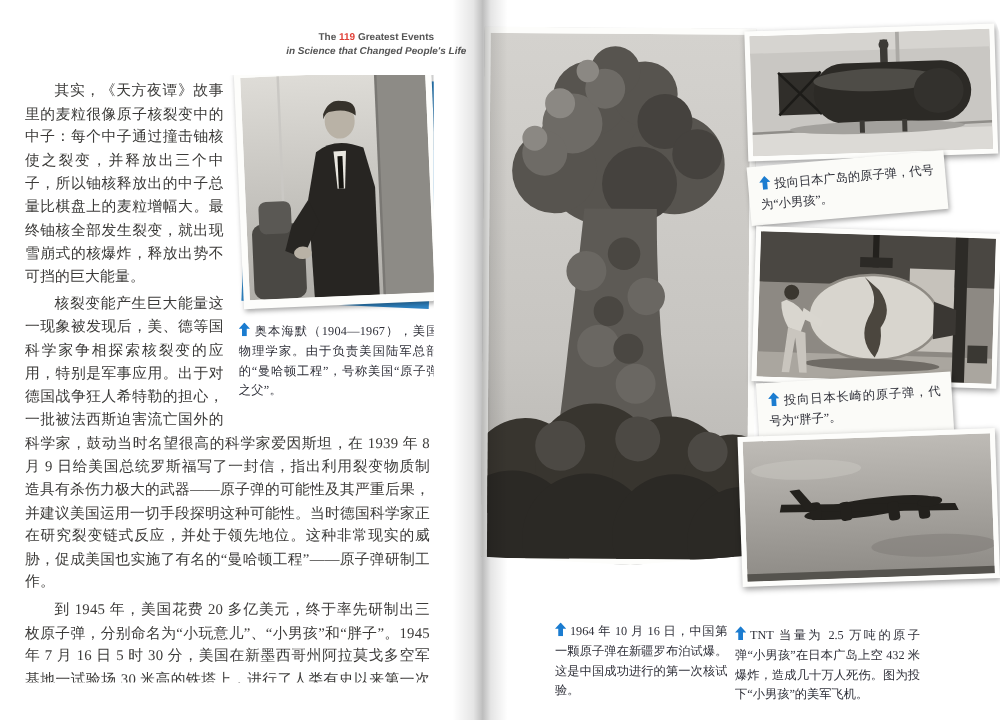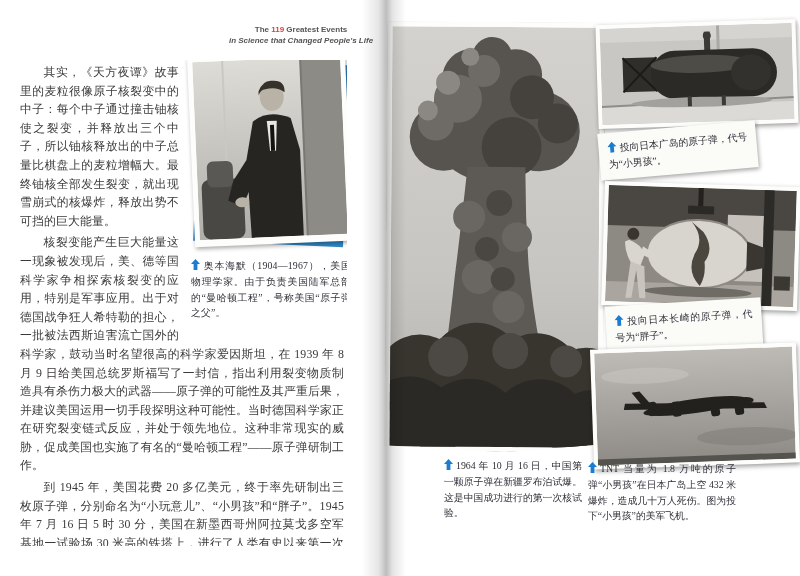--- a/index.html
+++ b/index.html
@@ -40,21 +40,21 @@
             clip-path:polygon(0 0,100% 0,100% 98%,55% 100%,0 98.6%);}
   #littleboy{left:597px;top:22px;padding:4px;transform:rotate(-1.8deg);}
   #fatman{left:603px;top:184px;padding:4px;transform:rotate(1.8deg);}
   #b29{left:592px;top:346px;padding:4px;transform:rotate(-2deg);}
   
   .card{position:absolute;background:#fbfbf8;box-shadow:1px 2px 4px rgba(0,0,0,.35);
         padding:8px 9px;font-size:9.8px;line-height:15px;color:#2e2f38;text-align:justify;}
   #card-lb{left:599px;top:127px;width:140px;transform:rotate(-5deg);}
   #card-fm{left:606px;top:302px;width:138px;transform:rotate(-3.5deg);}
   
-  .bare{position:absolute;font-size:9.8px;line-height:15.3px;color:#2e2f38;text-align:justify;}
+  .bare{position:absolute;font-size:9.8px;line-height:15.3px;color:#2e2f38;text-align:justify;margin-top:40px;}
   #cap-mushroom{left:444px;top:458px;width:138px;}
   #cap-plane{left:588px;top:461px;width:148px;}
 </style>
 </head>
 <body>
 
 <div id="spread">
 
   <div class="hdr">
     <div><span>The </span><span class="num">119</span><span> Greatest Events</span></div>
@@ -268,21 +268,21 @@
           <path d="M4.5 0 L9 5 H6.4 V11 H2.6 V5 H0 Z" fill="#1b7cd0"></path>
         </svg>
     </span><span>1964 年 10 月 16 日，中国第一颗原子弹在新疆罗布泊试爆。这是中国成功进行的第一次核试验。</span>
   </div>
 
   <div class="bare" id="cap-plane">
     <span class="capicon">
       <svg width="9" height="11" viewBox="0 0 9 11">
           <path d="M4.5 0 L9 5 H6.4 V11 H2.6 V5 H0 Z" fill="#1b7cd0"></path>
         </svg>
-    </span><span>TNT 当量为 1.8 万吨的原子弹“小男孩”在日本广岛上空 432 米爆炸，造成几十万人死伤。图为投下“小男孩”的美军飞机。</span>
+    </span><span>TNT 当量为 2.5 万吨的原子弹“小男孩”在日本广岛上空 432 米爆炸，造成几十万人死伤。图为投下“小男孩”的美军飞机。</span>
   </div>
 
   <div class="pgnum" id="pg160"><span>160</span><svg class="folddoodle" width="26" height="12" viewBox="0 0 26 12">
         <path d="M25 10 Q14 2 4 4" fill="none" stroke="#7d7d7d" stroke-width="1.3"></path>
         <path d="M9 1 L3 4 L10 7" fill="none" stroke="#7d7d7d" stroke-width="1.3"></path>
       </svg></div>
 
   <div id="gutter"></div>
 </div>
 

